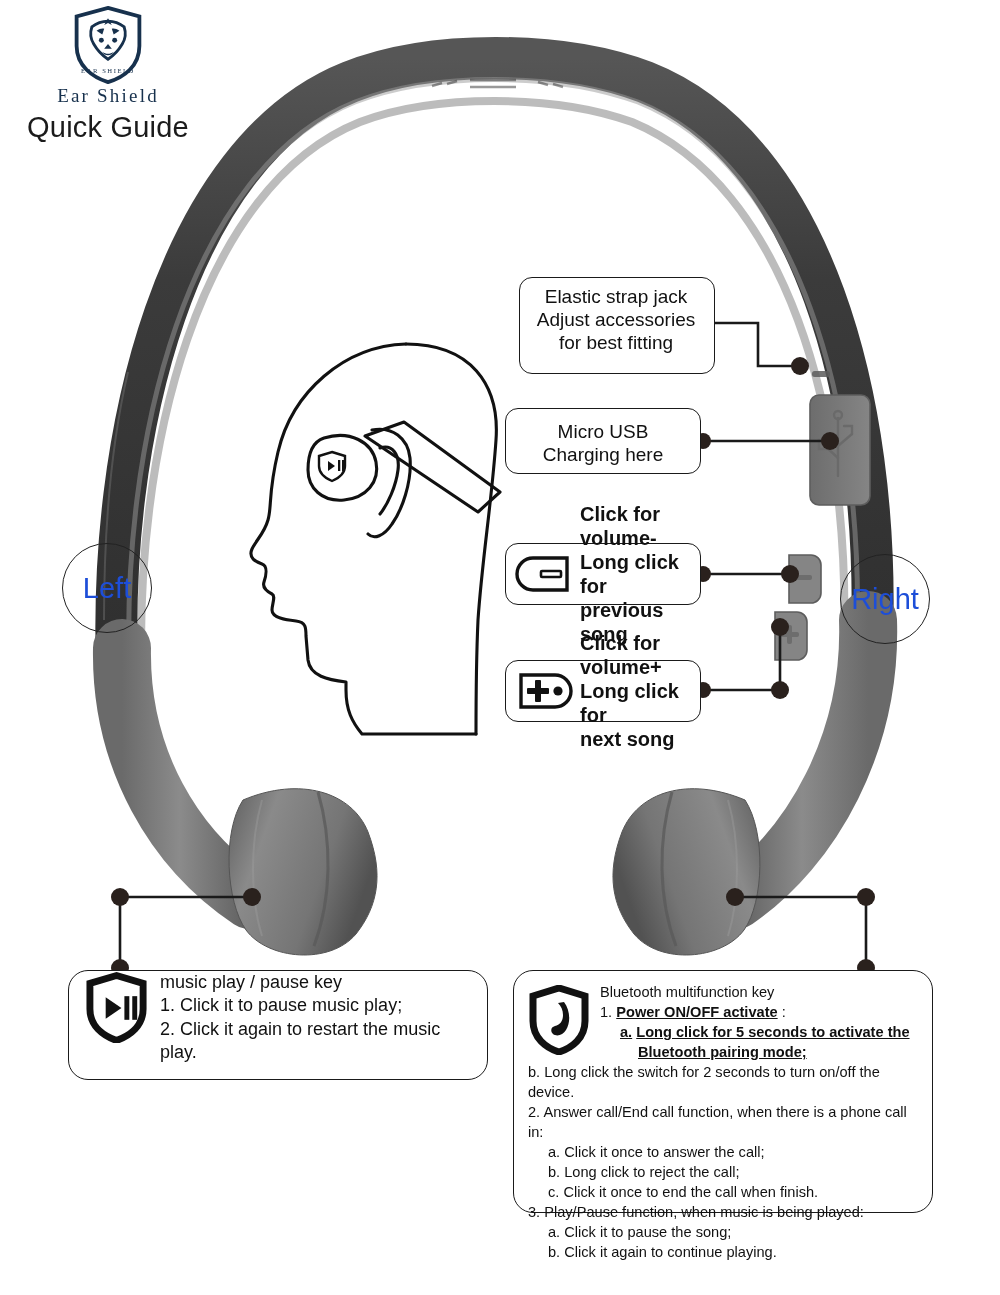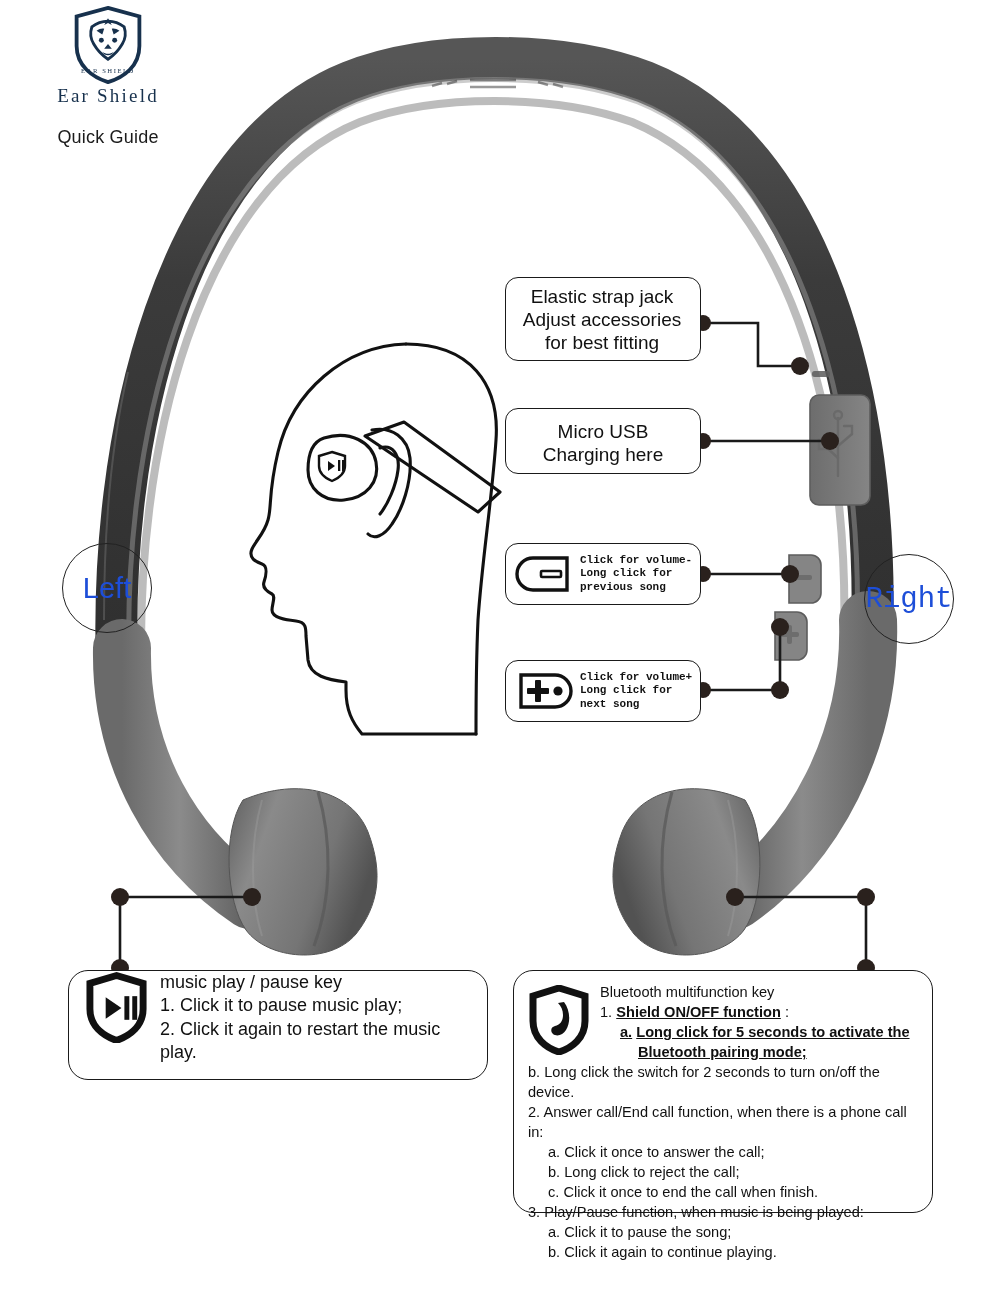--- a/index.html
+++ b/index.html
@@ -6,42 +6,42 @@
   body{width:1000px;height:1295px;position:relative;overflow:hidden;
        font-family:"Liberation Sans","DejaVu Sans",sans-serif;color:#111;}
   .stage{position:absolute;inset:0;}
   svg.layer{position:absolute;left:0;top:0;width:1000px;height:1295px;overflow:visible;}
 
   
   .brand{position:absolute;left:0;top:6px;width:200px;text-align:center;padding-left:8px;}
   .brand-mark{width:74px;height:78px;margin:0 auto;display:block;}
   .brand-name{font-family:"Liberation Serif","DejaVu Serif",serif;
               font-size:19px;letter-spacing:2.2px;color:#17314d;margin-top:1px;}
-  .brand-sub{font-size:18px;color:#1b1b1b;margin-top:20px;letter-spacing:.2px;}
+  .brand-sub{font-size:29px;color:#1b1b1b;margin-top:4px;letter-spacing:.2px;}
 
   
   .side-label{position:absolute;width:88px;height:88px;border:1.7px solid #222;
               border-radius:50%;display:flex;align-items:center;justify-content:center;
               font-size:29px;color:#1d4ed8;background:transparent;}
   #side-left{left:62px;top:543px;}
-  #side-right{left:864px;top:554px;font-family:Liberation Mono, monospace;}
+  #side-right{left:840px;top:554px;}
 
   
   .callout{position:absolute;border:1.8px solid #1a1a1a;border-radius:13px;
            background:#fff;box-sizing:border-box;}
   .callout .txt{font-size:19px;line-height:1.22;color:#111;}
   .callout.center .txt{text-align:center;}
 
-  #callout-strap{left:505px;top:277px;width:196px;height:84px;padding:7px 8px 0 6px;}
+  #callout-strap{left:519px;top:277px;width:196px;height:97px;padding:7px 8px 0 6px;}
   #callout-usb{left:505px;top:408px;width:196px;height:66px;padding:11px 8px 0 8px;}
 
   .btn-callout{display:flex;align-items:center;gap:7px;padding:8px 6px 8px 9px;}
   #callout-volminus{left:505px;top:543px;width:196px;height:62px;}
   #callout-volplus{left:505px;top:660px;width:196px;height:62px;}
-  .btn-callout .txt{font-size:11px;line-height:1.2;font-weight:600;font-family:Liberation Mono, monospace;}
+  .btn-callout .txt{font-size:20px;line-height:1.2;font-weight:600;}
   .key-glyph{flex:0 0 auto;}
 
   
   #callout-play{position:absolute;left:68px;top:970px;width:420px;height:110px;
                 border:1.8px solid #1a1a1a;border-radius:20px;background:#fff;
                 box-sizing:border-box;display:flex;align-items:flex-start;gap:12px;padding:0 10px 8px 16px;}
   #callout-play .txt{font-size:18px;line-height:1.30;}
 
   #callout-bt{position:absolute;left:513px;top:970px;width:420px;height:243px;
               border:1.8px solid #1a1a1a;border-radius:20px;background:#fff;
@@ -338,21 +338,21 @@
   <div id="callout-bt">
     <div class="bt-head">
       <svg width="62" height="70" viewBox="0 0 62 70" style="flex:0 0 auto;margin-top:2px;">
         <path d="M31 3 L57 11 v25 c0 17 -13 27 -26 31 C18 63 5 53 5 36 V11 Z" fill="none" stroke="#111" stroke-width="7"></path>
         <path d="M36 17 c6 8 7 20 2 28 c-3 5 -9 7 -13 4 c-3 -3 -2 -7 2 -8 c5 -1 8 -5 8 -11 c0 -5 -2 -9 -5 -12 z" fill="#111"></path>
       </svg>
       <div style="flex:1 1 auto;">
         <div class="txt">Bluetooth multifunction key</div>
         <div class="txt">
           <span>1.</span>
-          <span class="u">Shield ON/OFF function</span>
+          <span class="u">Power ON/OFF activate</span>
           <span>:</span>
         </div>
         <div class="txt ind1">
           <span class="u">a.</span>
           <span class="u nowrapish">Long click for 5 seconds to activate the</span>
         </div>
         <div class="txt ind2">
           <span class="u">Bluetooth pairing mode;</span>
         </div>
       </div>

